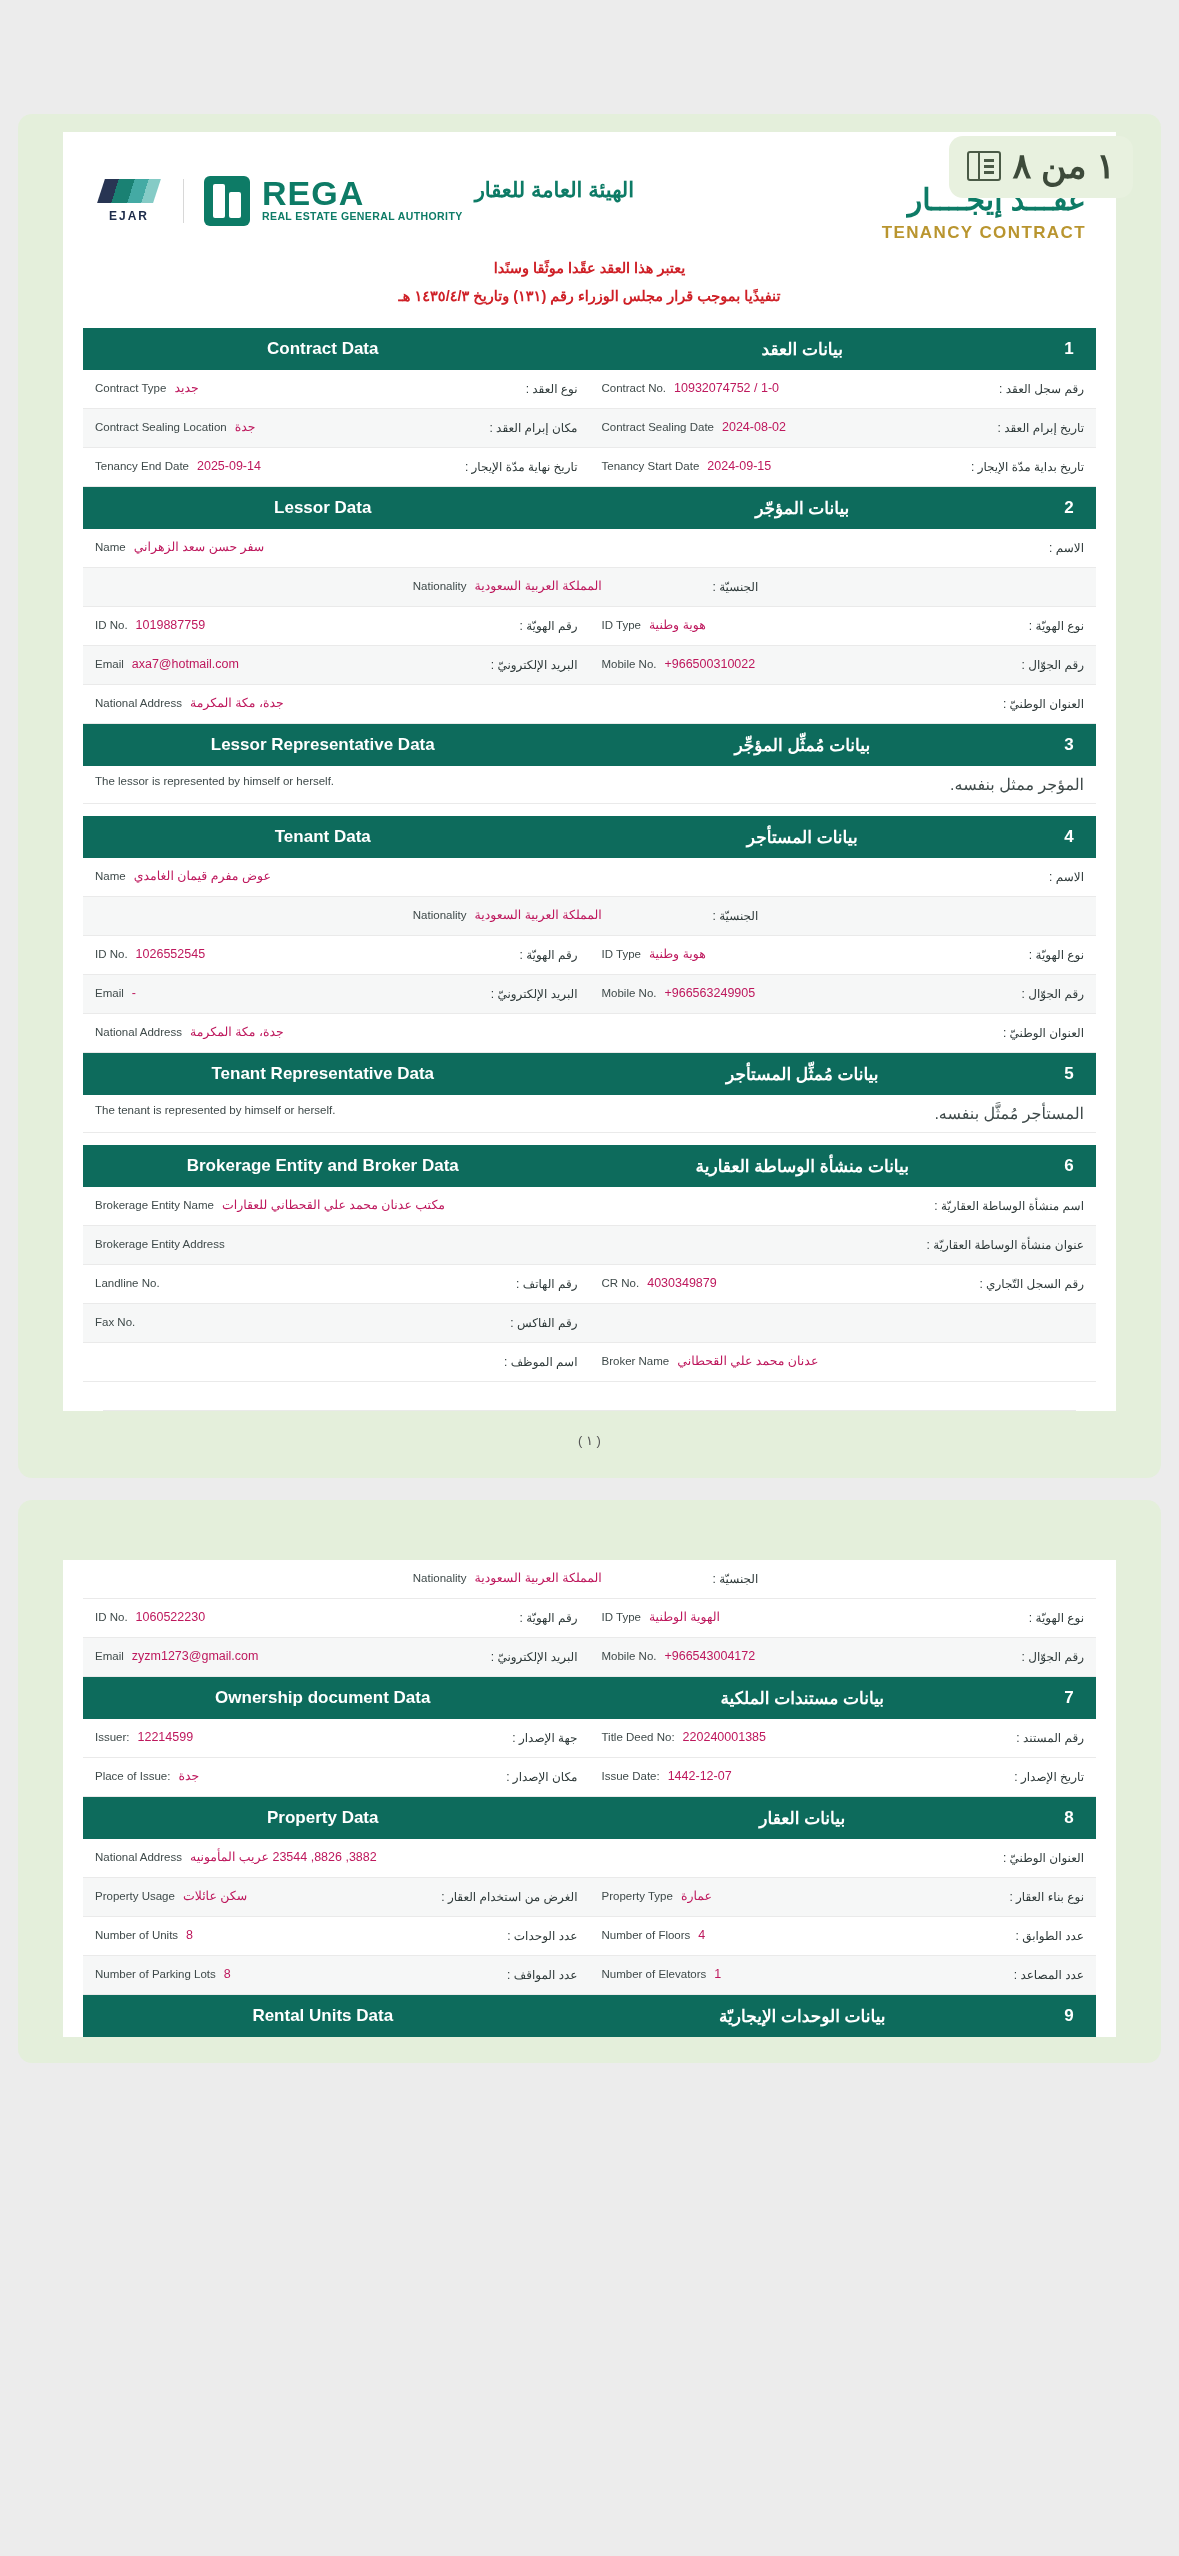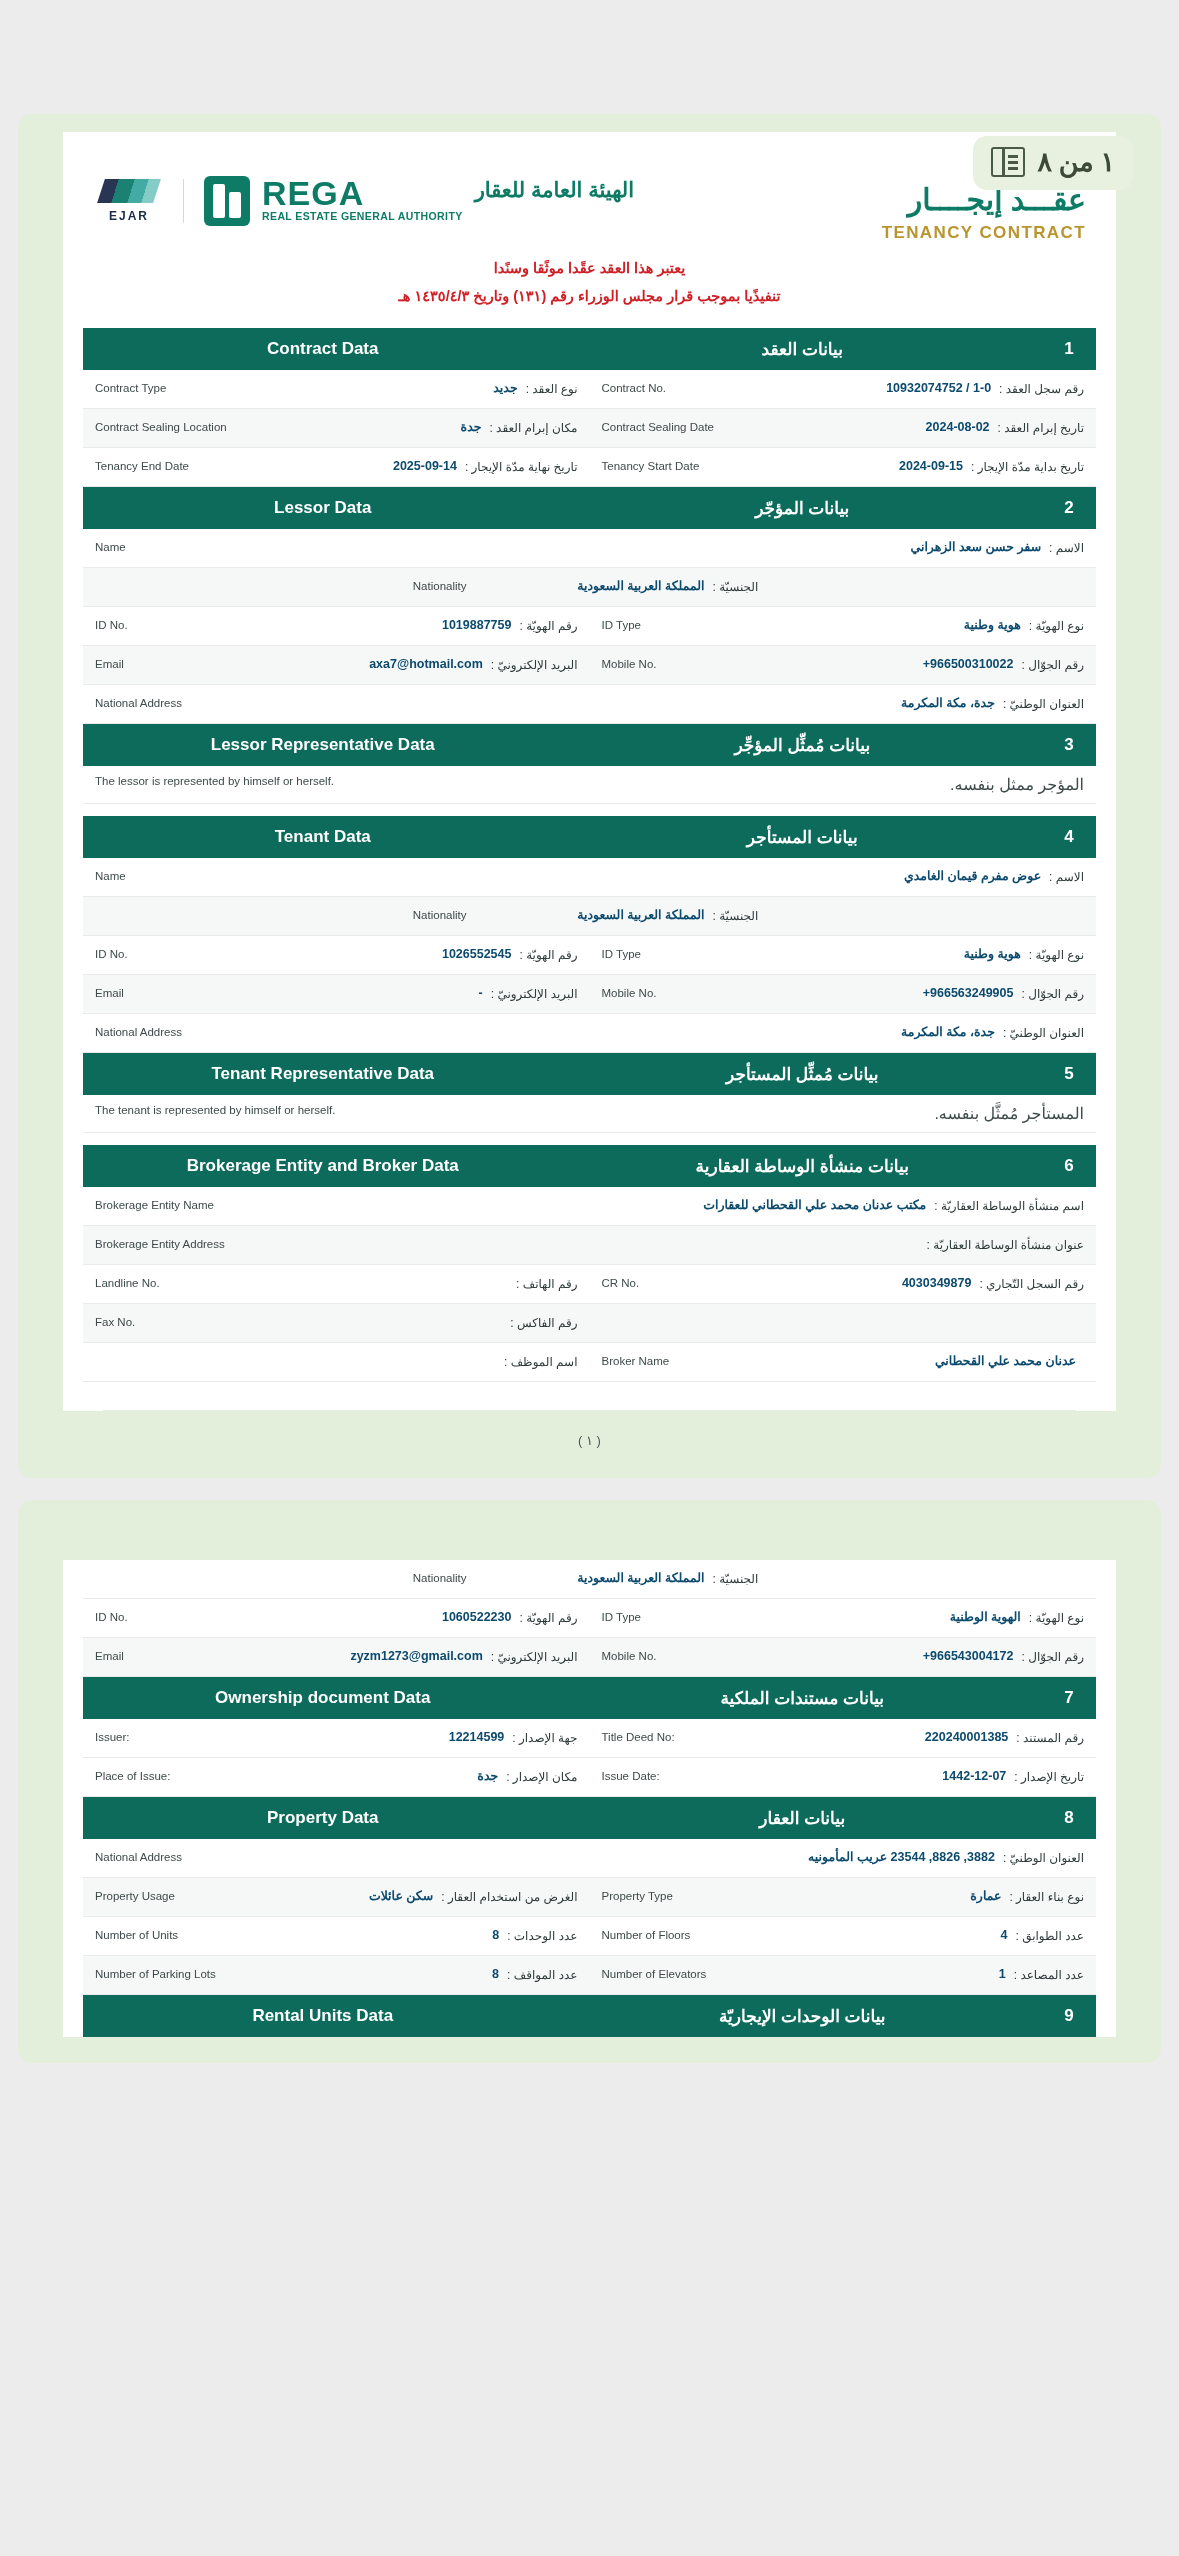--- a/index.html
+++ b/index.html
@@ -24,25 +24,24 @@
     right:28px;
     background:#e8f1df;
     border-radius:14px;
     padding:10px 18px 12px 18px;
     display:flex;
     align-items:center;
     gap:12px;
     direction:rtl;
   }
   .page-pill .pill-text{
-    font-size:27px;
+    font-size:35px;
     color:#3d4a3a;
     font-weight:bold;
     letter-spacing:1px;
-    font-family:Liberation Serif, serif;
   }
   .book-icon{
     width:34px;height:30px;
     border:2.5px solid #4a5a46;
     border-radius:3px;
     position:relative;
     box-sizing:border-box;
   }
   .book-icon:before{
     content:"";
@@ -164,24 +163,24 @@
   }
   .cellpair.left{direction:ltr;}
   .lbl{
     font-size:11.5px;color:#3f4a4a;
     white-space:normal;
     line-height:1.35;
   }
   .lbl.ar{font-size:12px;color:#2f3a3a;}
   .val{
     flex:1;
-    text-align:right;
+    text-align:left;
     font-size:12.5px;
-    font-weight:bold;
-    color:#0c4a6e;
+    font-weight:normal;
+    color:#be185d;
     line-height:1.4;
     padding:0 8px;
   }
   .val.ar{direction:rtl;}
   .note-row{
     margin:0 20px;
     padding:9px 12px;
     display:flex;
     justify-content:space-between;
     border-bottom:1px solid #eaeaea;

